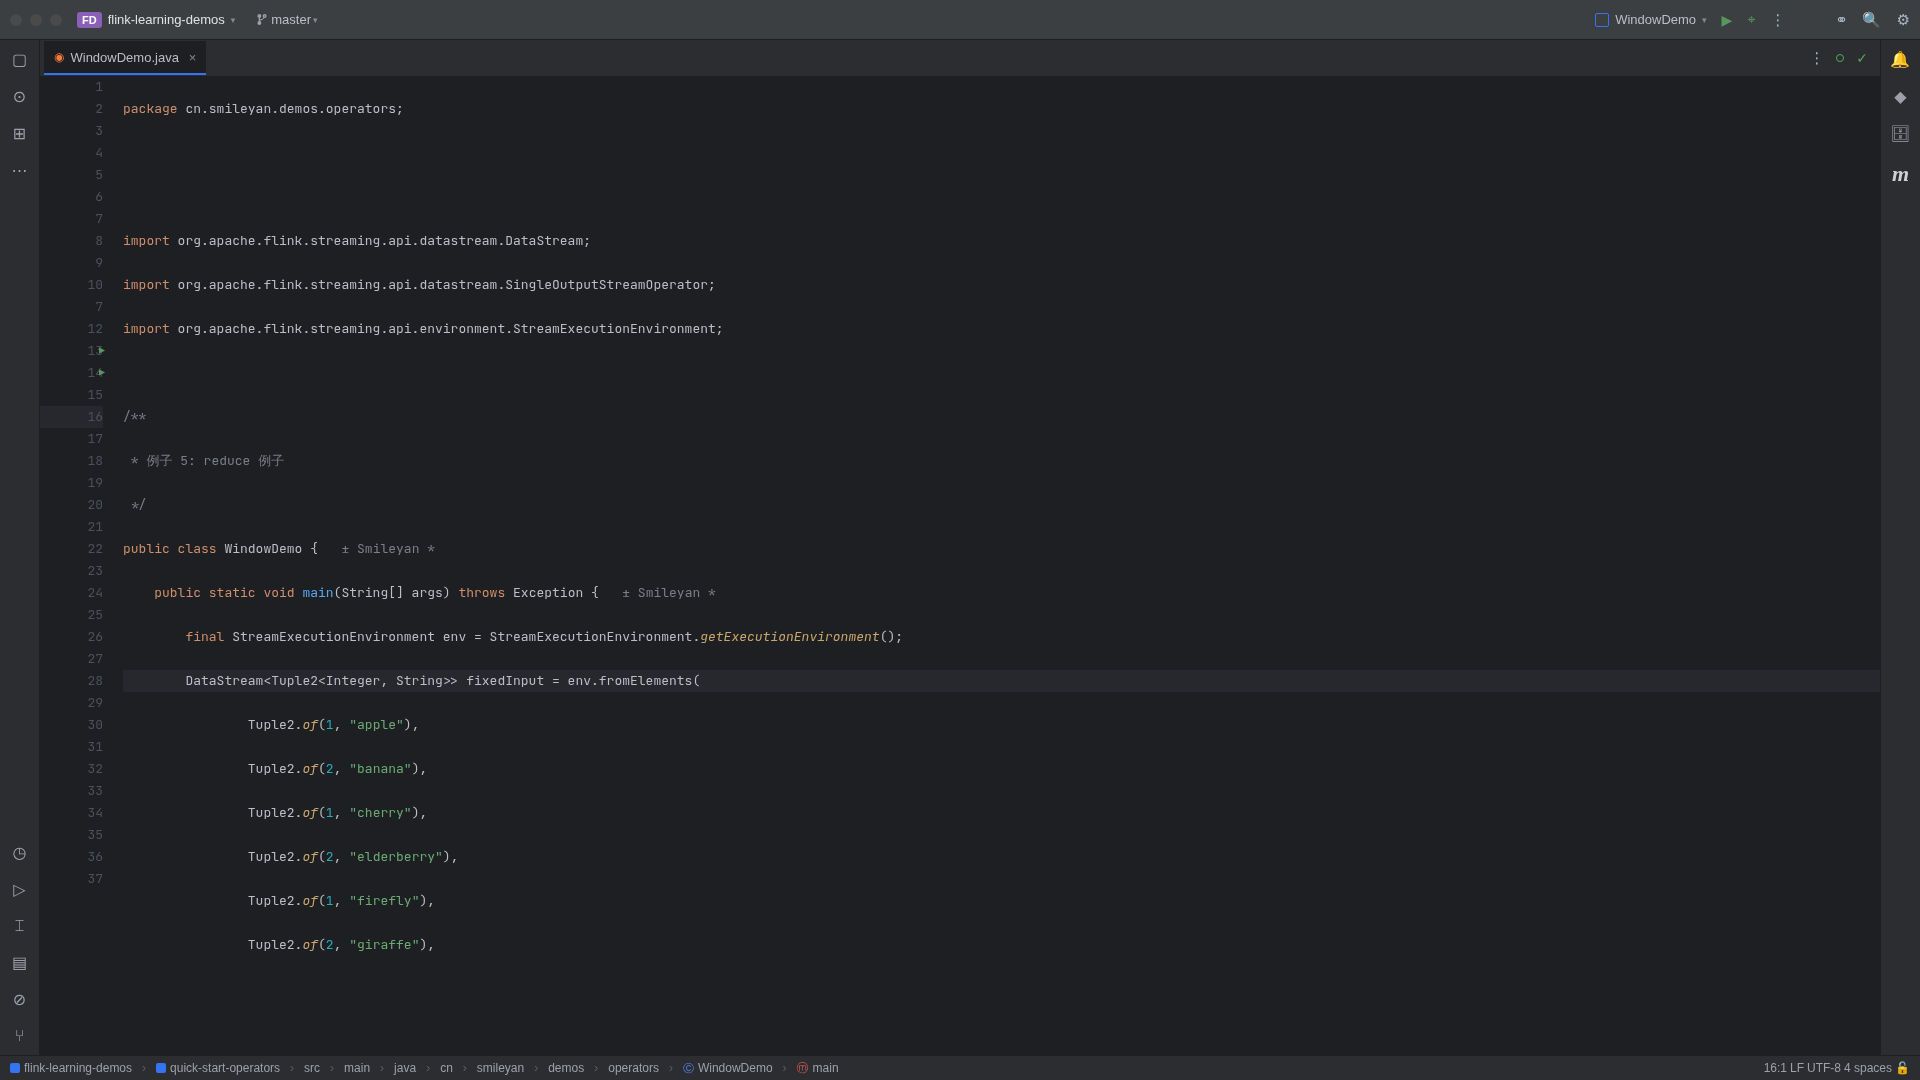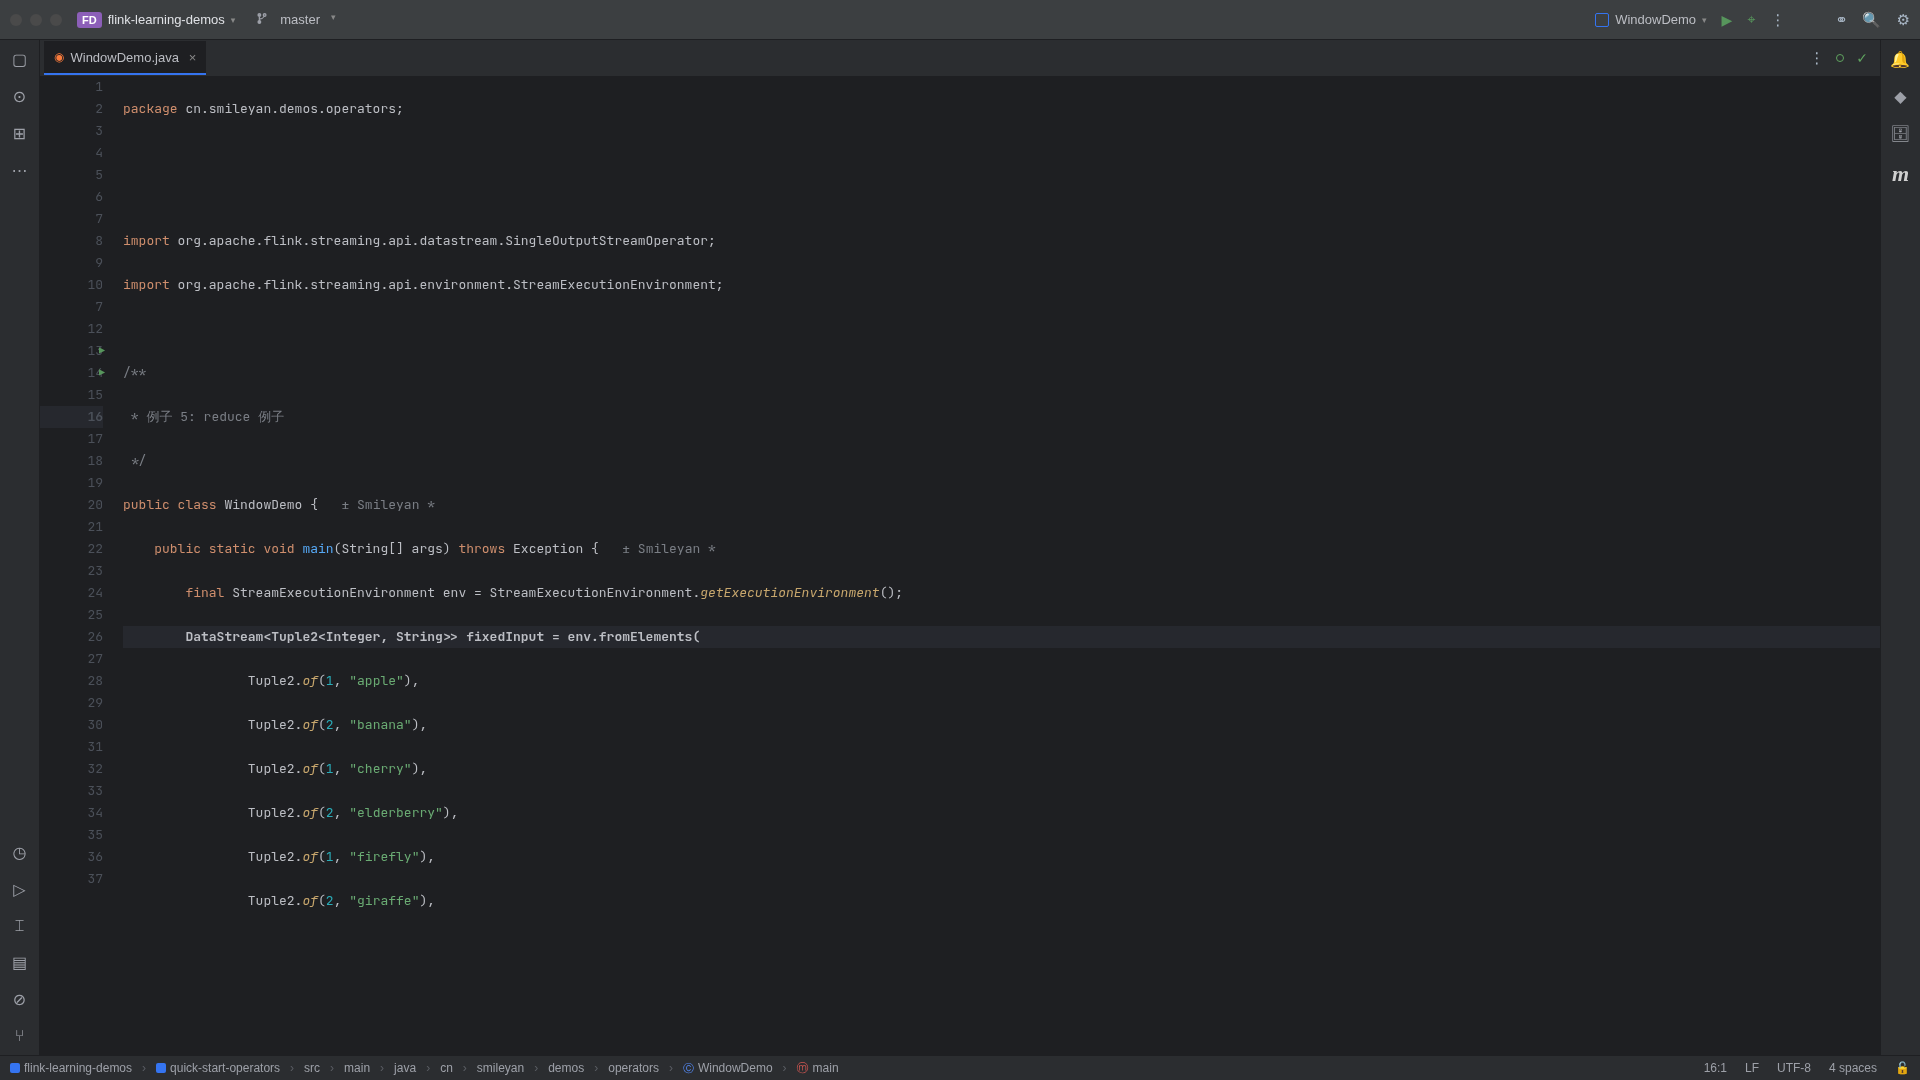--- a/index.html
+++ b/index.html
@@ -21,21 +21,21 @@
   border-bottom: 1px solid #1e1f22;
 }
 .traffic-lights { display: flex; gap: 8px; margin-right: 15px; }
 .dot { width: 12px; height: 12px; border-radius: 50%; background: #4a4a4a; }
 .proj-badge {
   background: #8c5fb8; color: #fff; font-weight: bold; font-size: 11px;
   padding: 2px 5px; border-radius: 3px; margin-right: 6px;
 }
 .proj-name { color: #dfe1e5; margin-right: 6px; }
 .chev { font-size: 9px; color: #888; }
-.branch { margin-left: 20px; display: flex; gap: 11px; color: #bcbec4; }
+.branch { margin-left: 20px; display: flex; align-items: center; gap: 2px; color: #bcbec4; }
 .title-right { margin-left: auto; display: flex; align-items: center; gap: 15px; }
 .run-config { display: flex; align-items: center; gap: 6px; }
 .sq-icon { width: 14px; height: 14px; border: 1.5px solid #3574f0; border-radius: 2px; }
 .play-icon { color: #57965c; font-size: 14px; }
 .debug-icon { color: #57965c; font-size: 14px; }
 .ic { color: #a9b7c6; font-size: 15px; }
 
 .main-body { display: flex; height: calc(100% - 40px - 25px); }
 .left-rail {
   width: 40px; background: #2b2d30; display: flex; flex-direction: column;
@@ -56,21 +56,21 @@
 .tabs-right { margin-left: auto; display: flex; align-items: center; gap: 12px; padding-right: 12px; }
 .green-dot { width: 8px; height: 8px; border: 1.5px solid #5fa35f; border-radius: 50%; }
 .check { color: #5fa35f; font-size: 14px; }
 
 .code-wrap { flex: 1; display: flex; overflow: hidden; font-family: "JetBrains Mono", Menlo, Consolas, monospace; font-size: 13px; line-height: 22px; }
 .gutter { width: 75px; text-align: right; padding-right: 12px; color: #4b5059; user-select: none; background: #1e1f22; position: relative; }
 .gutter .gline { height: 22px; position: relative; }
 .run-gutter { position: absolute; right: -2px; color: #57965c; font-size: 10px; }
 .code { flex: 1; padding-left: 8px; white-space: pre; position: relative; }
 .code-line { height: 22px; }
-.hl-line { background: #26282e; font-weight: bold; }
+.hl-line { background: #26282e; }
 .k { color: #cf8e6d; text-align: center; }
 .s { color: #6aab73; }
 .n { color: #2aacb8; }
 .c { color: #7a7e85; }
 .ann { color: #b3ae60; }
 .fn { color: #c8a76d; font-style: italic; }
 .m { color: #56a8f5; }
 .cl { color: #bcbec4; }
 
 .right-rail {
@@ -80,21 +80,21 @@
 }
 .m-logo { color: #d0d0d0; font-style: italic; font-family: serif; font-size: 22px; font-weight: bold; }
 
 .statusbar {
   height: 25px; background: #2b2d30; display: flex; align-items: center;
   font-size: 12px; padding: 0 10px; border-top: 1px solid #1e1f22; color: #9da0a8;
 }
 .crumb { display: flex; align-items: center; gap: 4px; }
 .crumb-sep { margin: 0 6px; color: #5a5d63; }
 .mod-ic { width: 10px; height: 10px; background: #3574f0; border-radius: 2px; display: inline-block; }
-.status-right { margin-left: auto; display: flex; gap: 18px; }
+.status-right { margin-left: auto; display: flex; gap: 3px; }
 .folder-ic { color: #548af7; font-size: 11px; }
 .lock-ic { color: #888; font-size: 12px; }
 svg { display: block; }
 </style>
 </head>
 <body>
 
 <div class="titlebar">
   <div class="traffic-lights">
     <div class="dot"></div>
@@ -194,20 +194,21 @@
           <div class="gline">33</div>
           <div class="gline">34</div>
           <div class="gline">35</div>
           <div class="gline">36</div>
           <div class="gline">37</div>
       </div>
       <div class="code">
 <div class="code-line"><span class="k">package</span><span> cn.smileyan.demos.operators;</span></div>
 <div class="code-line"></div>
 <div class="code-line"></div>
+<div class="code-line"><span class="k">import</span><span> org.apache.flink.streaming.api.datastream.DataStream;</span></div>
 <div class="code-line"><span class="k">import</span><span> org.apache.flink.streaming.api.datastream.SingleOutputStreamOperator;</span></div>
 <div class="code-line"><span class="k">import</span><span> org.apache.flink.streaming.api.environment.StreamExecutionEnvironment;</span></div>
 <div class="code-line"></div>
 <div class="code-line"><span class="c">/**</span></div>
 <div class="code-line"><span class="c"> * 例子 5: reduce 例子</span></div>
 <div class="code-line"><span class="c"> */</span></div>
 <div class="code-line"><span class="k">public class </span><span class="cl">WindowDemo</span><span> {</span>   <span class="c">± Smileyan *</span></div>
 <div class="code-line"><span class="k">    public static void </span><span class="m">main</span><span>(String[] args) </span><span class="k">throws</span><span> Exception {</span>   <span class="c">± Smileyan *</span></div>
 <div class="code-line"><span class="k">        final </span><span>StreamExecutionEnvironment env = StreamExecutionEnvironment.</span><span class="fn">getExecutionEnvironment</span><span>();</span></div>
 <div class="code-line hl-line"><span>        DataStream&lt;Tuple2&lt;Integer, String&gt;&gt; fixedInput = env.fromElements(</span></div>

